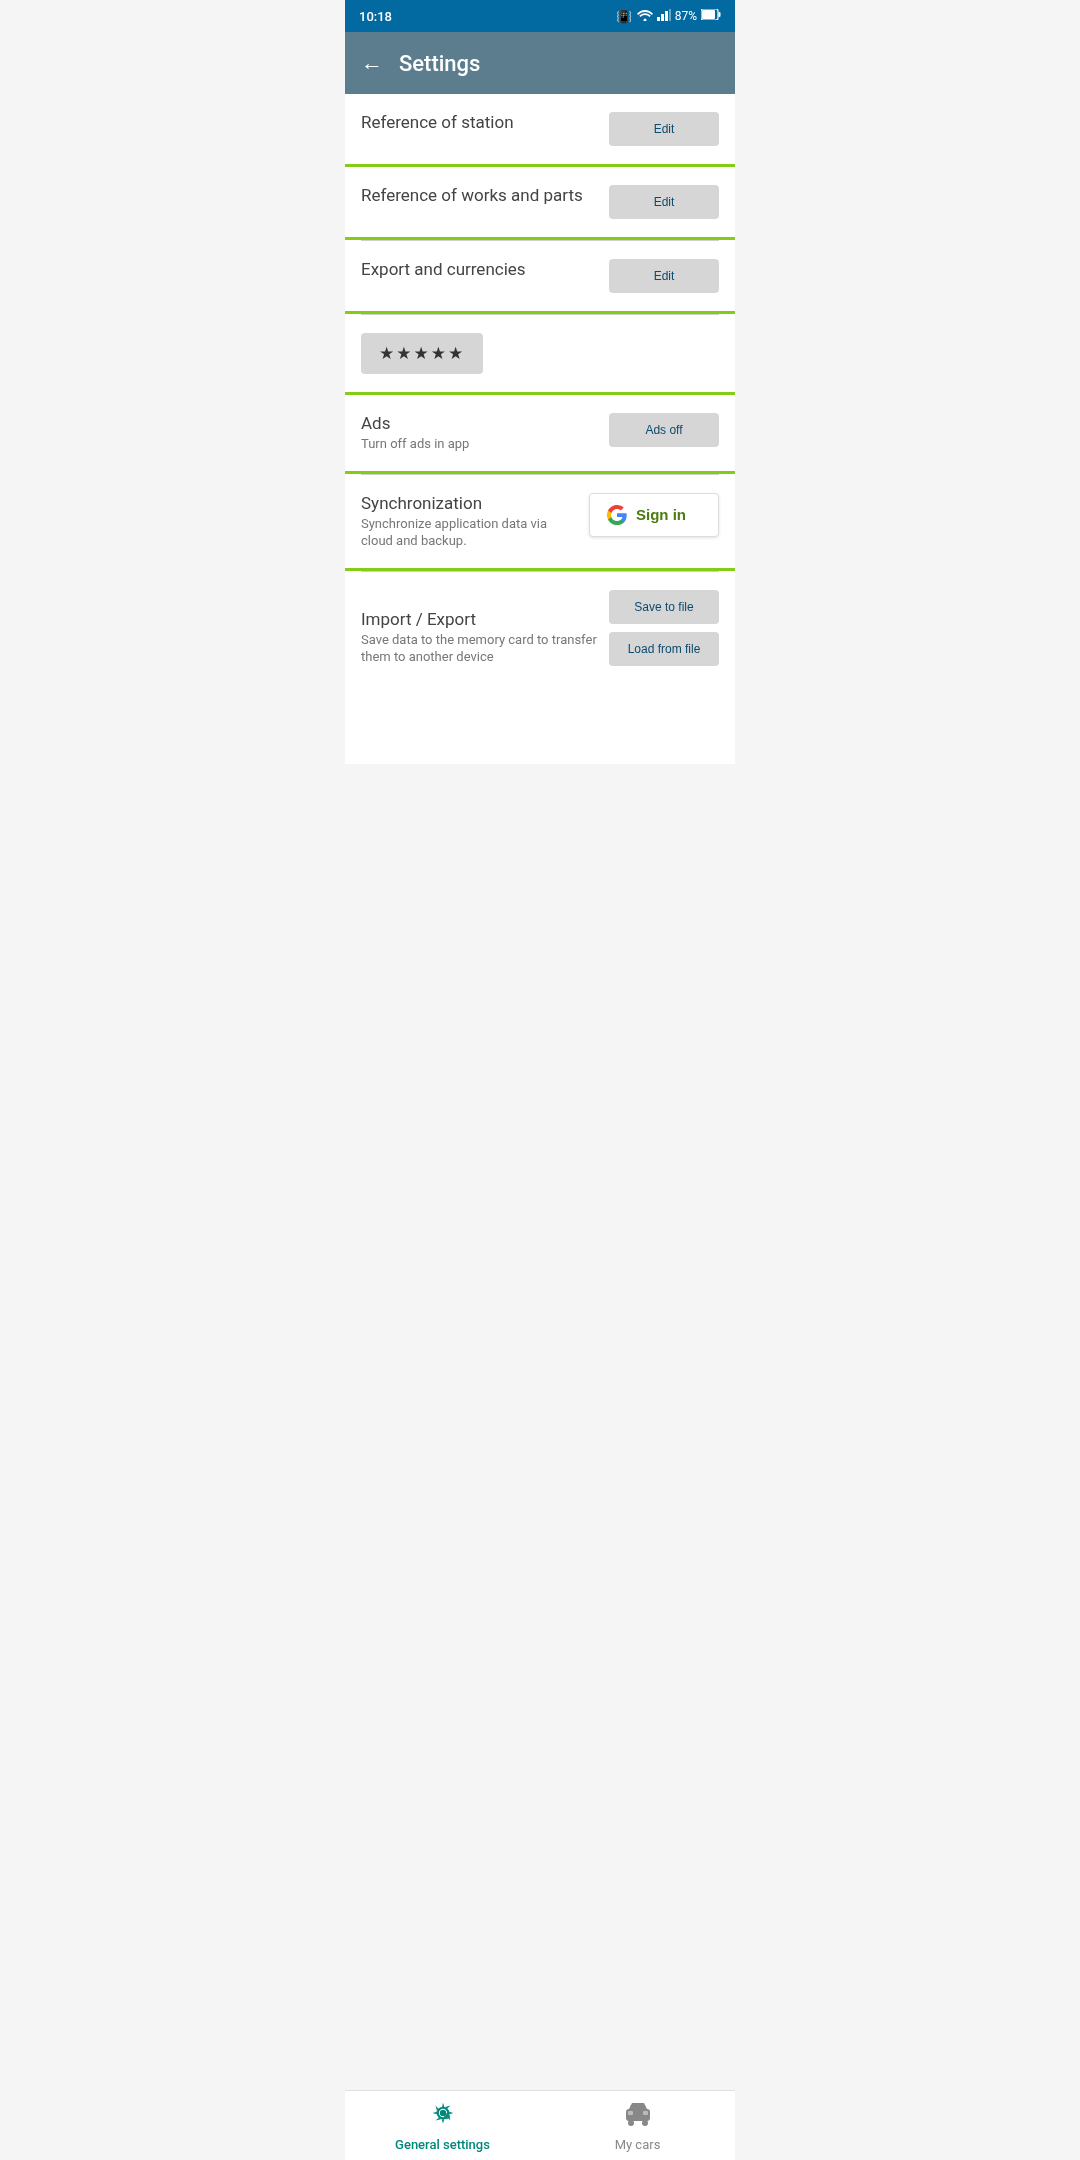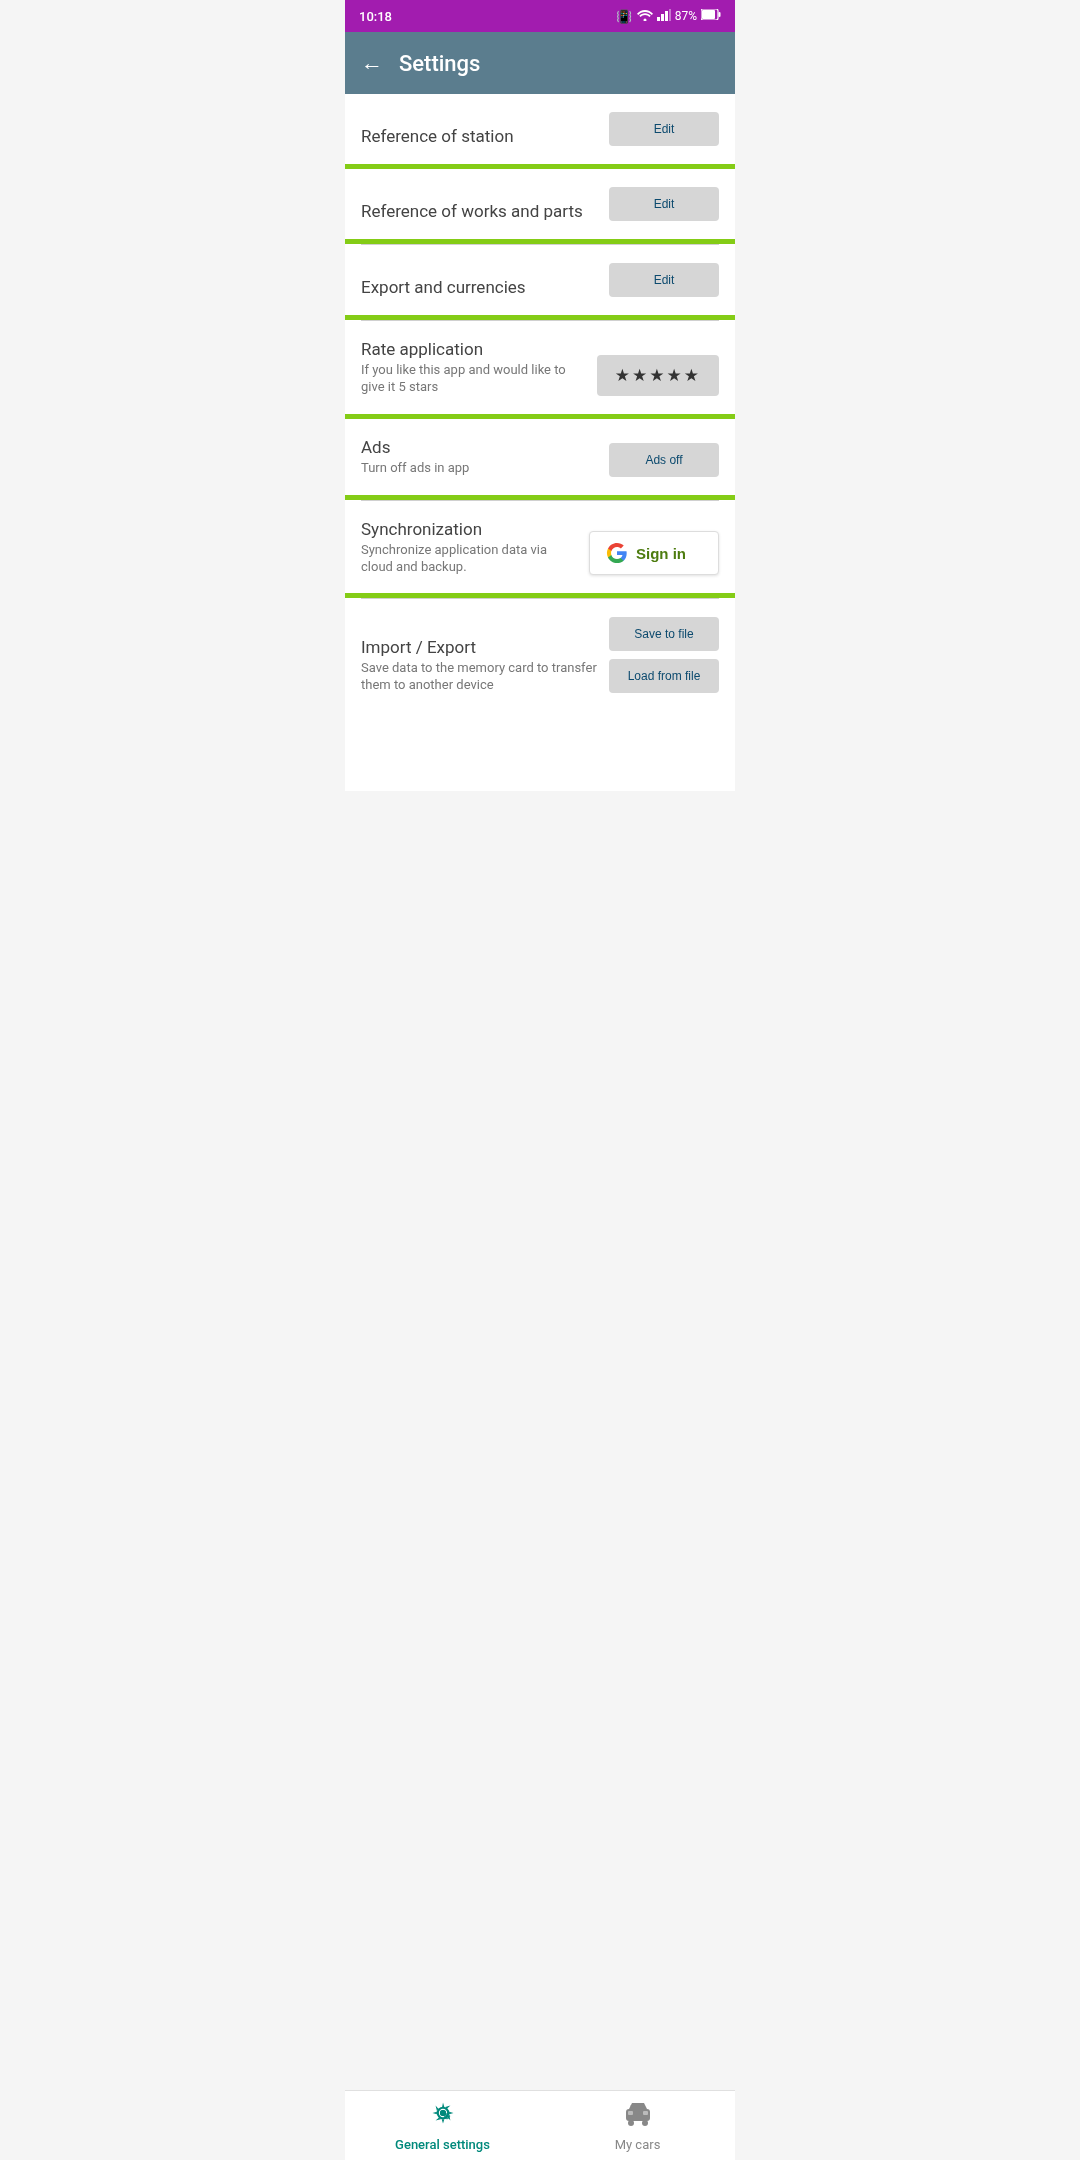--- a/index.html
+++ b/index.html
@@ -9,21 +9,21 @@
       font-family: 'Roboto', Arial, sans-serif;
       background: #f5f5f5;
       width: 390px;
       min-height: 780px;
       margin: 0 auto;
       overflow-x: hidden;
     }
 
     
     .status-bar {
-      background: #a21caf;
+      background: #0369a1;
       color: white;
       display: flex;
       justify-content: space-between;
       align-items: center;
       padding: 6px 14px;
       height: 32px;
     }
     .status-bar .time {
       font-size: 13px;
       font-weight: 500;
@@ -55,24 +55,24 @@
     }
 
     
     .content {
       background: #fff;
       padding: 0;
     }
 
     .settings-row {
       display: flex;
-      align-items: flex-end;
+      align-items: flex-start;
       justify-content: space-between;
       padding: 18px 16px;
-      border-bottom: 5px solid #84cc16;
+      border-bottom: 3px solid #84cc16;
     }
     .settings-row:last-of-type {
       border-bottom: none;
     }
 
     .row-label {
       flex: 1;
       padding-right: 12px;
     }
     .row-label .main-text {
@@ -256,24 +256,20 @@
   <div class="settings-row">
     <div class="row-label">
       <span class="main-text">Export and currencies</span>
     </div>
     <button class="btn">Edit</button>
   </div>
 
   <div class="divider"></div>
 
   <div class="settings-row">
-    <div class="row-label">
-      <span class="main-text">Rate application</span>
-      <div class="sub-text">If you like this app and would like to give it 5 stars</div>
-    </div>
     <button class="btn stars-btn">★★★★★</button>
   </div>
 
   <div class="settings-row">
     <div class="row-label">
       <span class="main-text">Ads</span>
       <div class="sub-text">Turn off ads in app</div>
     </div>
     <button class="btn">Ads off</button>
   </div>

